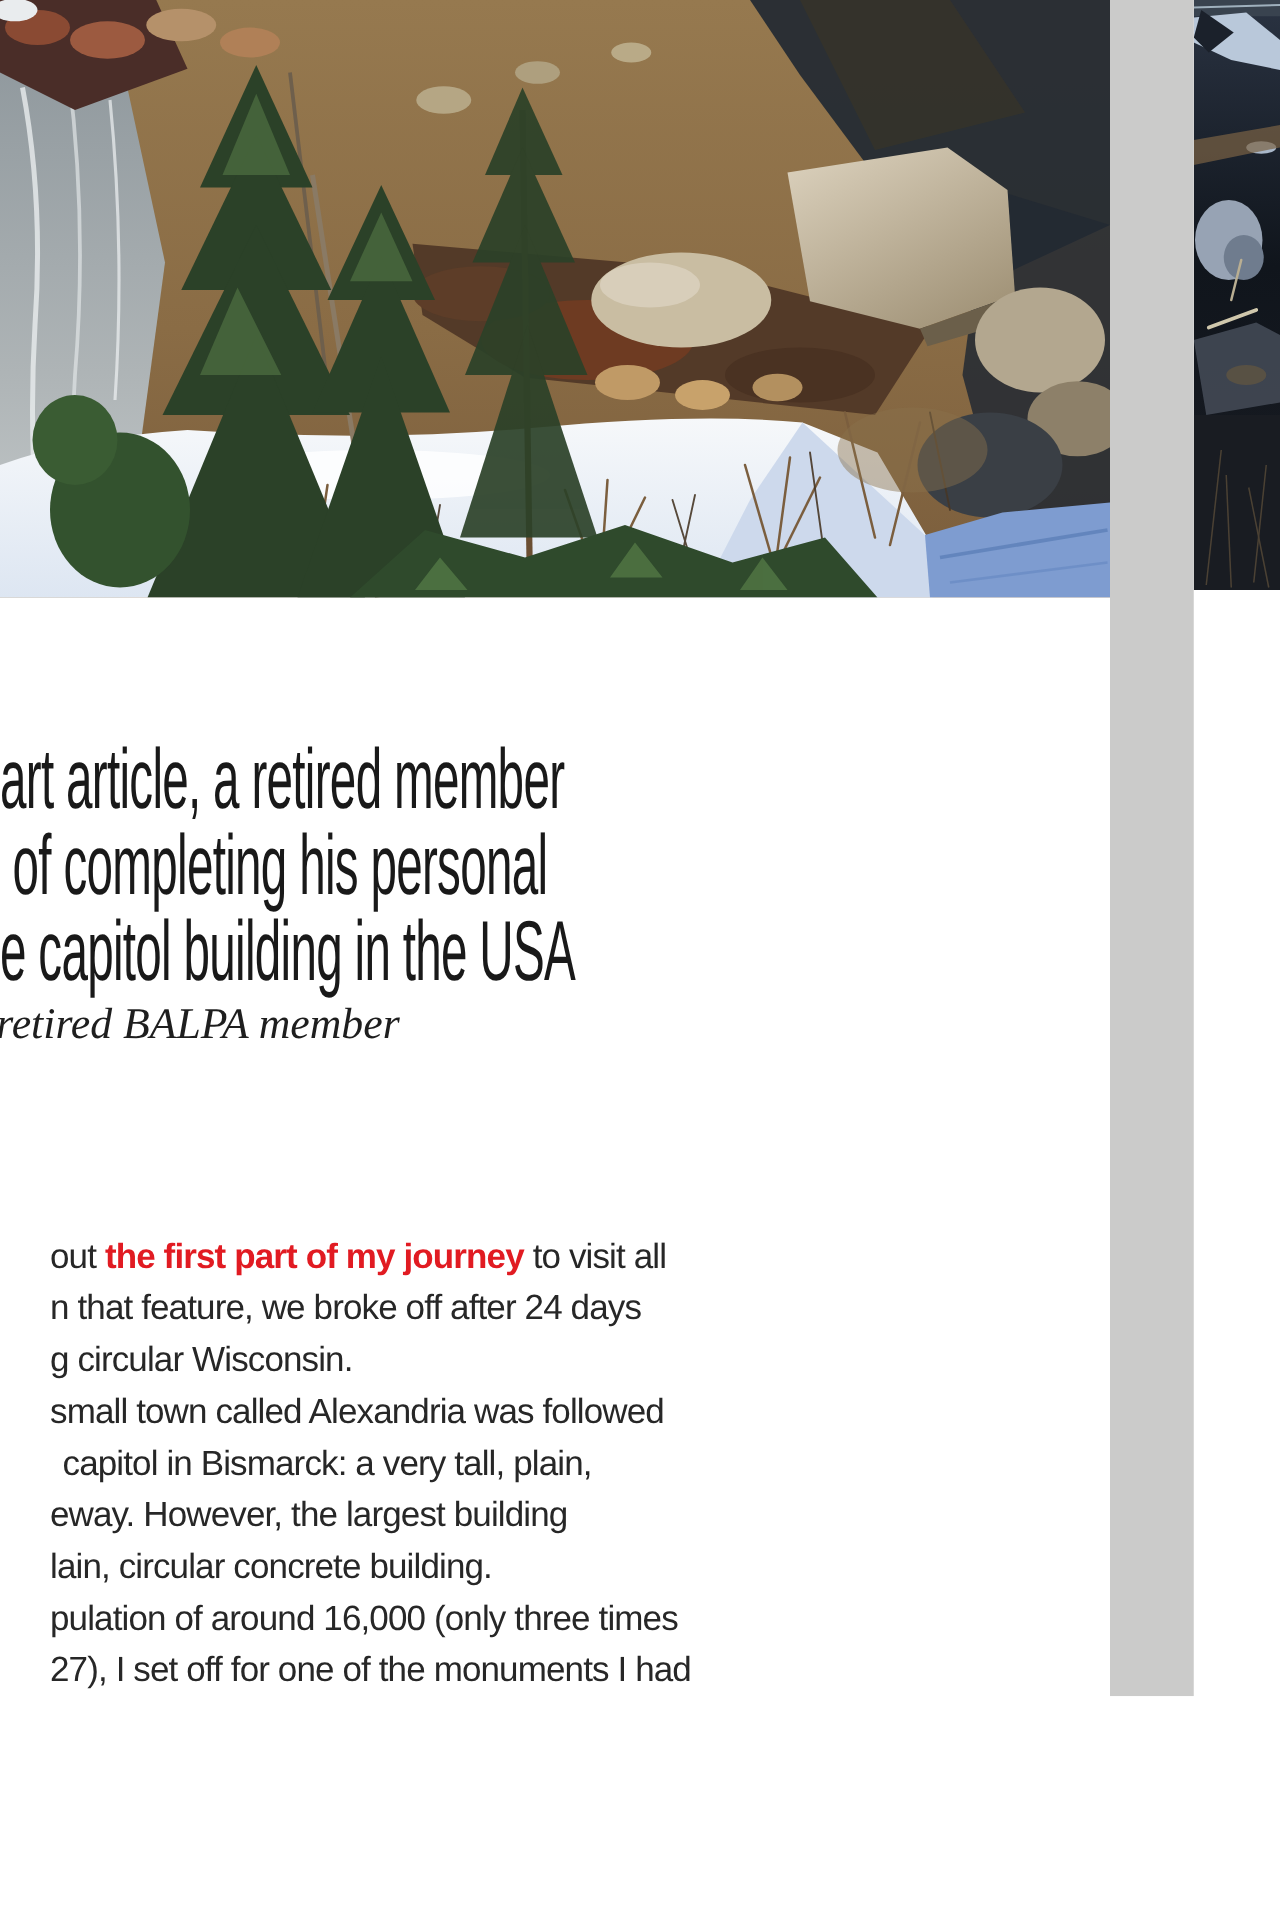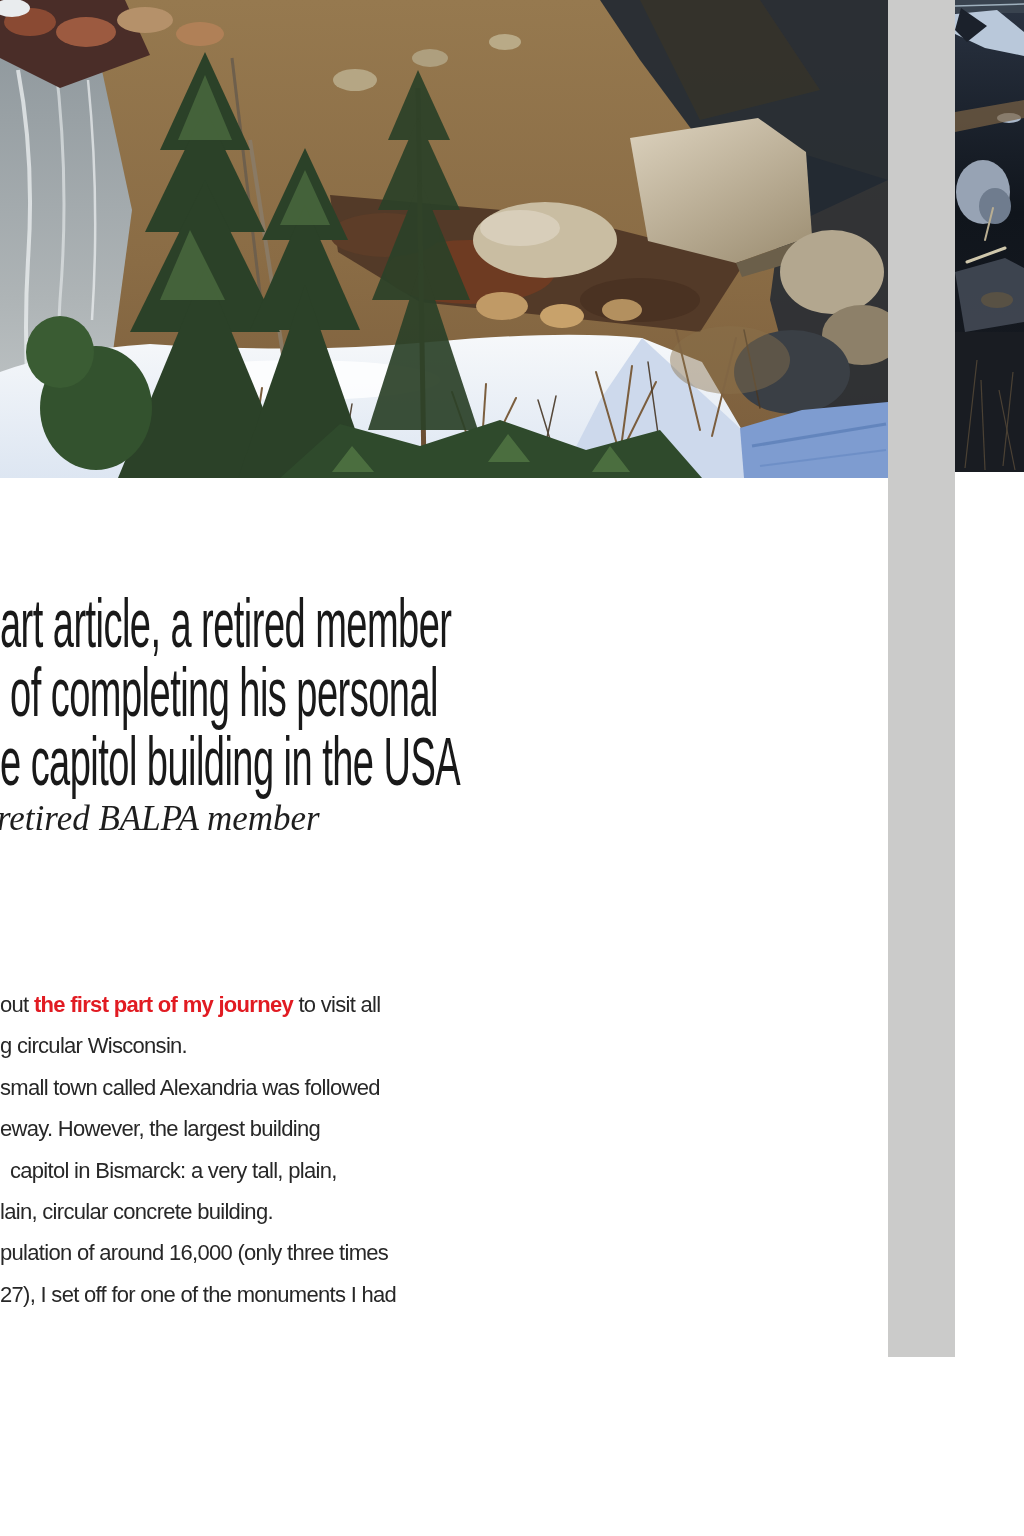--- a/index.html
+++ b/index.html
@@ -25,22 +25,22 @@
   .headline .h-line.l2{margin-left:18px;}
   
   .byline{
     position:absolute;left:-3px;top:799px;
     font-family:"Liberation Serif",serif;font-style:italic;
     font-size:35px;line-height:40px;color:#1e1e1e;white-space:nowrap;
   }
   
   .bodycopy{
     position:absolute;left:0;top:984px;width:600px;
-    font-size:22px;line-height:41.4px;letter-spacing:-0.7px;
-    color:var(--body-text,#272727);white-space:nowrap;
+    font-size:28px;line-height:41.4px;letter-spacing:-0.7px;
+    color:var(--body-text,#272727);white-space:nowrap;padding-left:40px;
   }
   .b-line{display:block;}
   .b-line.indent{padding-left:10px;}
   .hl{font-weight:bold;color:var(--accent-red,#e11b22);}
 </style>
 </head>
 <body>
 
 <div class="page">
 
@@ -232,22 +232,23 @@
   <h1 class="headline">
     <span class="h-line l1">art article, a retired member</span>
     <span class="h-line l2">of completing his personal</span>
     <span class="h-line l3">e capitol building in the USA</span>
   </h1>
 
   <div class="byline">retired BALPA member</div>
 
   <div class="bodycopy">
     <span class="b-line"><span>out </span><span class="hl">the first part of my journey</span><span> to visit all</span></span>
+    <span class="b-line">n that feature, we broke off after 24 days</span>
     <span class="b-line">g circular Wisconsin.</span>
     <span class="b-line">small town called Alexandria was followed</span>
+    <span class="b-line indent">capitol in Bismarck: a very tall, plain,</span>
     <span class="b-line">eway. However, the largest building</span>
-    <span class="b-line indent">capitol in Bismarck: a very tall, plain,</span>
     <span class="b-line">lain, circular concrete building.</span>
     <span class="b-line">pulation of around 16,000 (only three times</span>
     <span class="b-line">27), I set off for one of the monuments I had</span>
   </div>
 
 </div>
 
 </body></html>

